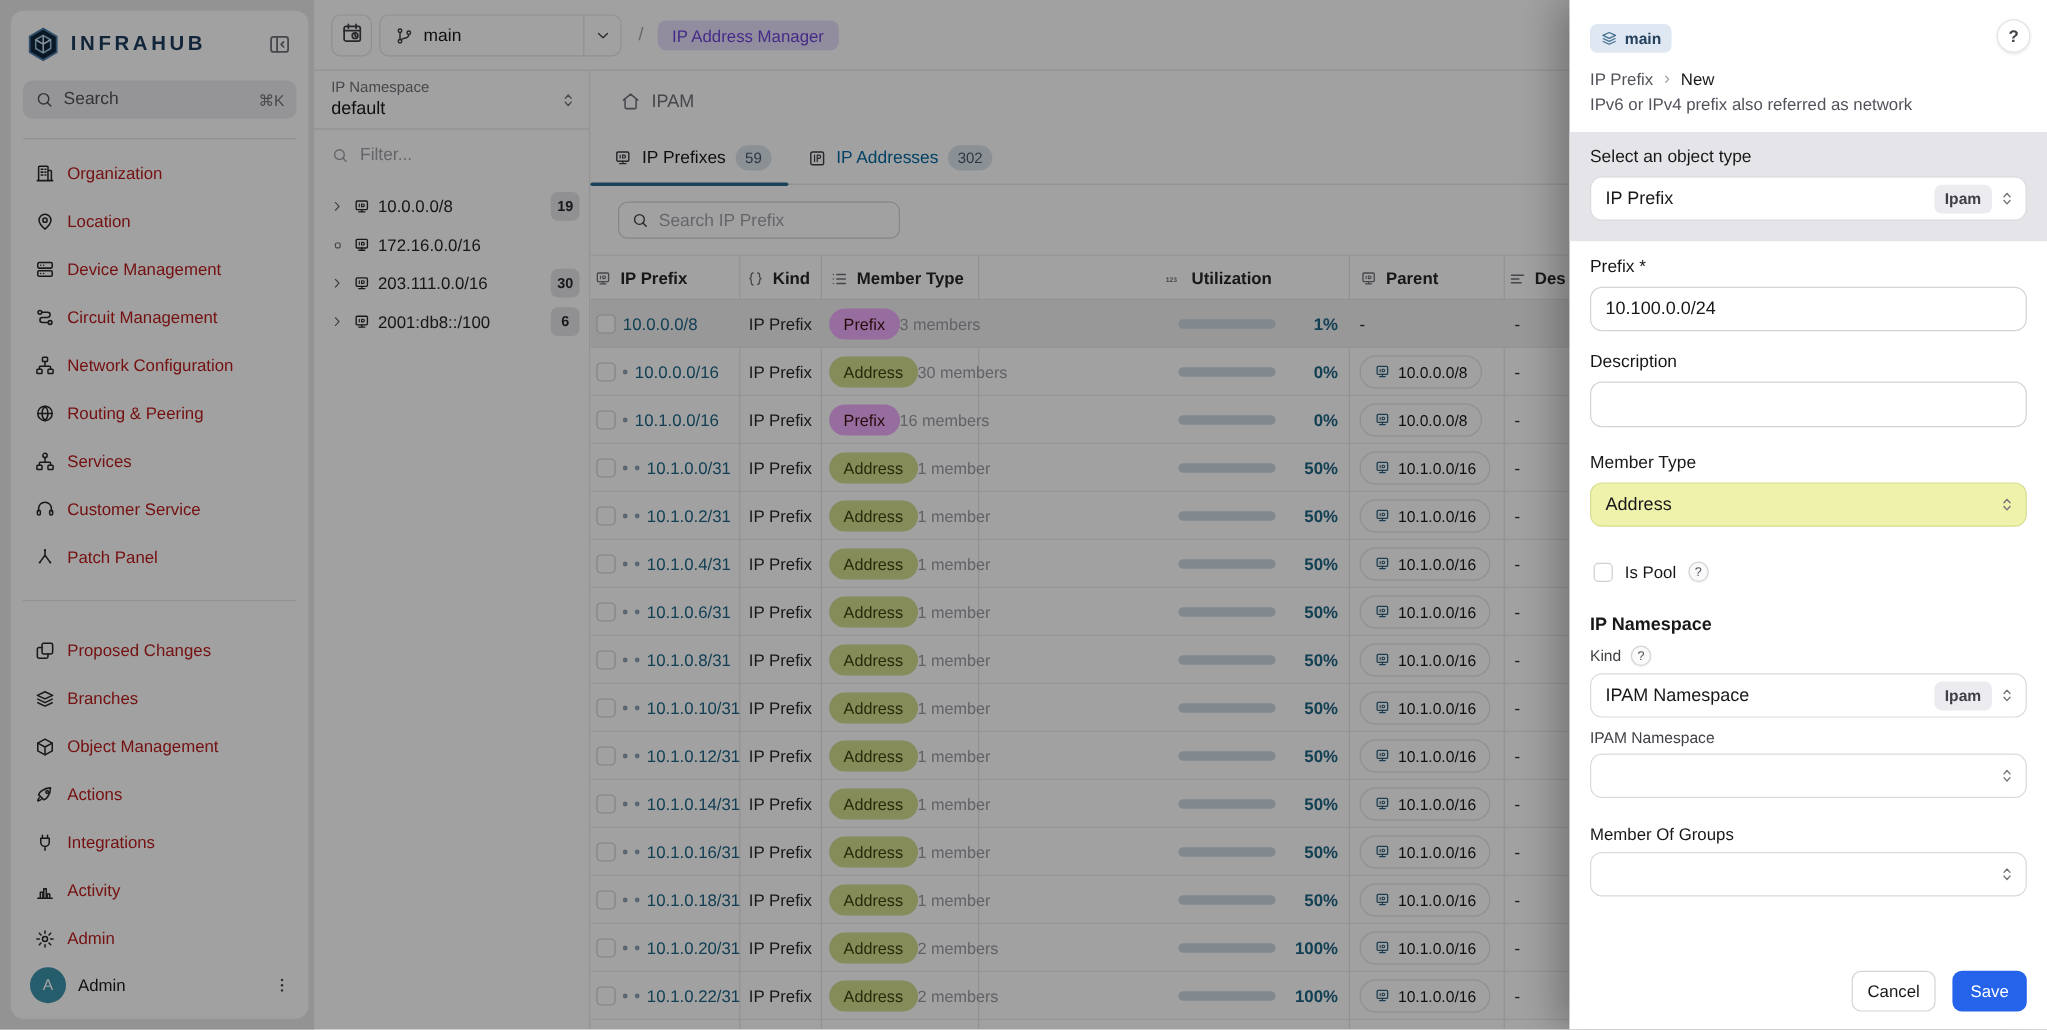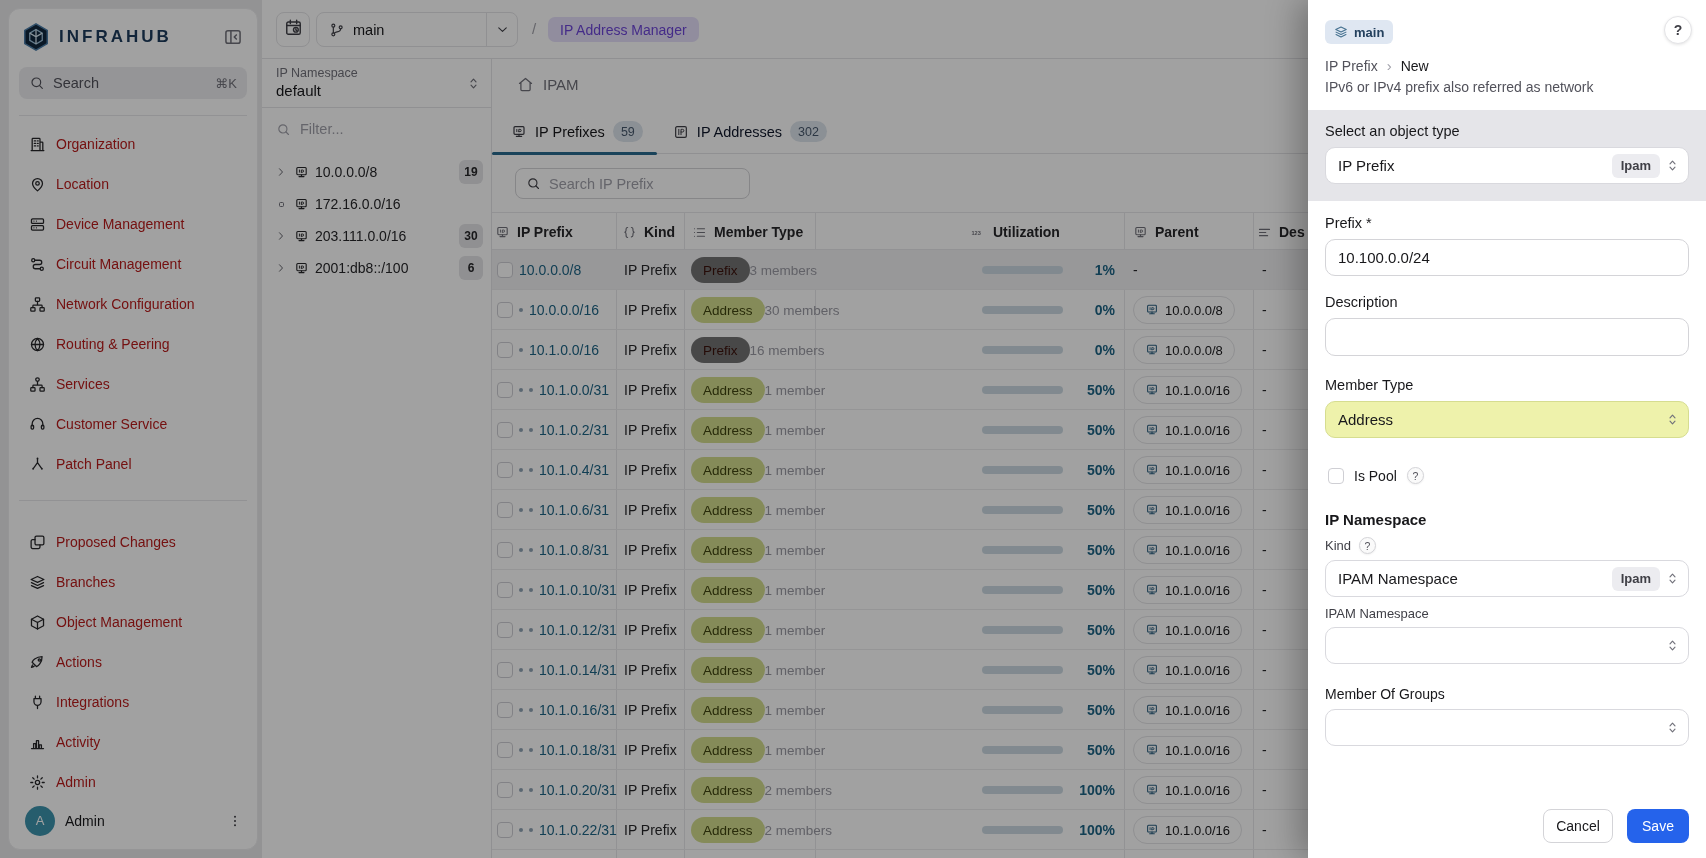--- a/index.html
+++ b/index.html
@@ -86,21 +86,21 @@
   .main { position:absolute; left:230px; top:59px; width:816px; height:799px; background:#fff; }
   .ipam-row { display:flex; align-items:center; gap:9px; height:51px; padding-left:25px; color:#71717a; }
   .ipam-row .h-ic { width:17px; height:17px; }
   .ipam-row .h-ic svg { width:17px; height:17px; }
   .ipam-title { font-size:15px; color:#71717a; }
   .tabs-row { position:relative; height:44px; border-bottom:1px solid #e4e4e7; display:flex; align-items:center;
               padding-left:19px; gap:30px; }
   .tab { position:relative; display:flex; align-items:center; gap:8px; height:44px; cursor:pointer; }
   .tab .tab-ic { width:16px; height:16px; color:#3f3f46; }
   .tab .tab-ic svg { width:16px; height:16px; }
-  .tab .tab-label { font-size:14.5px; color:#0f172a; }
+  .tab .tab-label { font-size:14.5px; color:#0369a1; }
   .tab.active .tab-label { color:#18181b; font-weight:500; }
   .tab.active::after { content:""; position:absolute; left:-19px; right:-14px; bottom:-1px; height:3px; background:#2a6a8f; border-radius:2px; }
   .tab .tab-count { height:21px; min-width:30px; padding:0 8px; border-radius:11px; background:#dde4ec; color:#46586c;
                     font-size:12.5px; display:flex; align-items:center; justify-content:center; }
   .tbl-search { position:absolute; left:23px; top:109px; width:235px; height:31px; border:1px solid #d4d4d8; border-radius:8px;
                 display:flex; align-items:center; gap:8px; padding:0 10px; background:#fff; }
   .tbl-search .s-ic { width:15px; height:15px; color:#3f3f46; }
   .tbl-search .s-ic svg { width:15px; height:15px; }
   .tbl-search input { border:none; outline:none; font-size:14.5px; width:170px; color:#3f3f46; font-family:inherit; }
   .tbl-search input::placeholder { color:#a1a1aa; }
@@ -114,21 +114,21 @@
   .th .th-ic.w123 svg { width:22px; height:15px; }
   .trow { position:relative; height:40px; border-bottom:1px solid #ececee; cursor:pointer; }
   .trow.selected { background:#f1f1f3; }
   .cb { position:absolute; left:5px; top:12px; width:16px; height:16px; border:1px solid #cfcfd4; border-radius:4px; background:#fff; }
   .c-prefix { position:absolute; left:27px; top:0; height:40px; display:flex; align-items:center; gap:6px; }
   .idot { width:4px; height:4px; border-radius:50%; background:#8fa3b5; }
   .plink { font-size:14px; font-weight:500; color:#1d6485; text-decoration:none; }
   .c-kind { position:absolute; left:132px; top:0; height:40px; display:flex; align-items:center; font-size:14px; color:#27272a; }
   .c-member { position:absolute; left:199px; top:0; width:124px; height:40px; display:flex; align-items:center; }
   .mbadge { height:26px; border-radius:13px; padding:0 12px; font-size:13.5px; font-weight:500; display:flex; align-items:center; }
-  .mbadge.prefix { background:#737373; color:#3b120c; }
+  .mbadge.prefix { background:#f0abfc; color:#3b120c; }
   .mbadge.address { background:#d3dd8d; color:#3f430f; }
   .mcount { margin-left:auto; padding-right:10px; font-size:13.5px; color:#9a9aa3; white-space:nowrap; }
   .c-util { position:absolute; left:323px; top:0; width:309px; height:40px; display:flex; align-items:center; }
   .ubar { position:absolute; left:167px; width:81px; height:8px; border-radius:4px; background:#ccdae3; overflow:hidden; }
   .ufill { height:8px; border-radius:4px; background:#2e6f94; }
   .upct { position:absolute; right:9px; font-size:14px; font-weight:600; color:#1d6485; }
   .c-parent { position:absolute; left:641px; top:0; height:40px; display:flex; align-items:center; }
   .ppill { display:inline-flex; align-items:center; gap:6px; height:28px; border:1px solid #e4e4e7; border-radius:14px;
            padding:0 11px; background:#fff; font-size:13px; color:#18181b; }
   .ppill .p-ic { width:14px; height:14px; color:#2a5f80; display:flex; }

